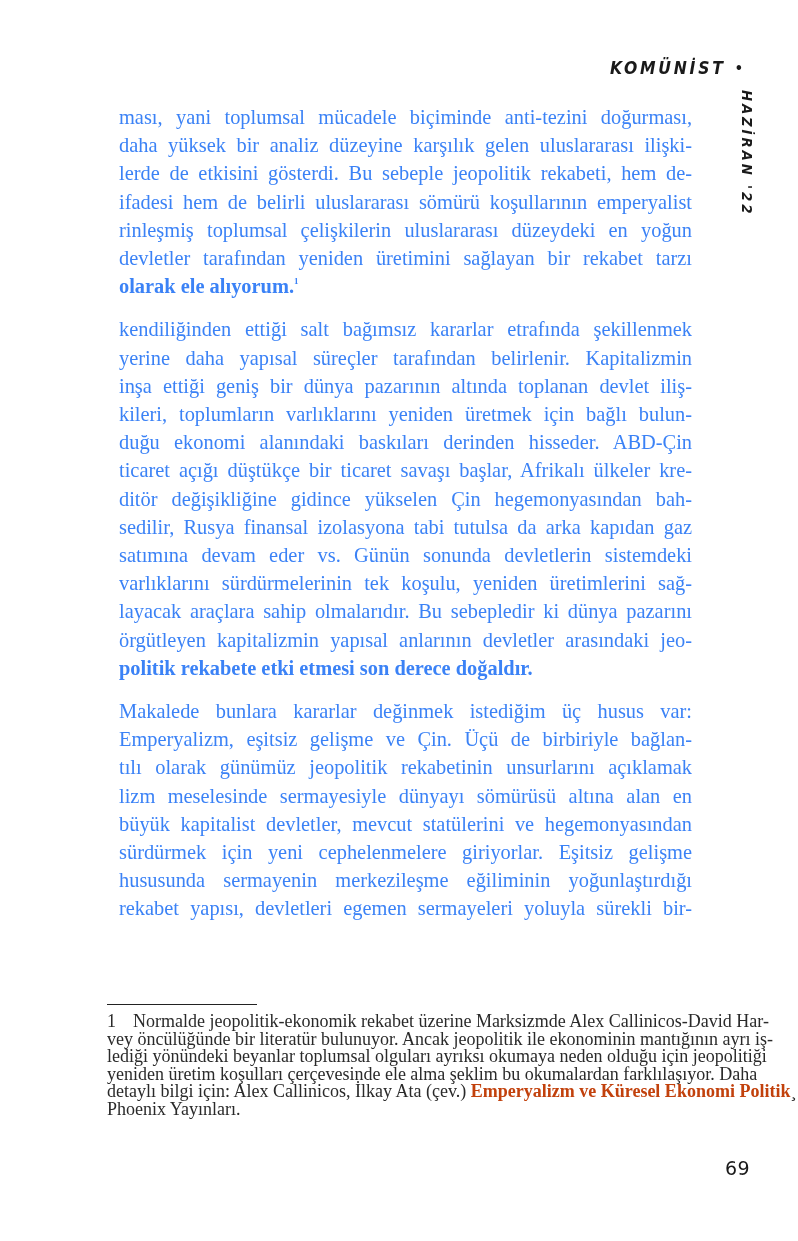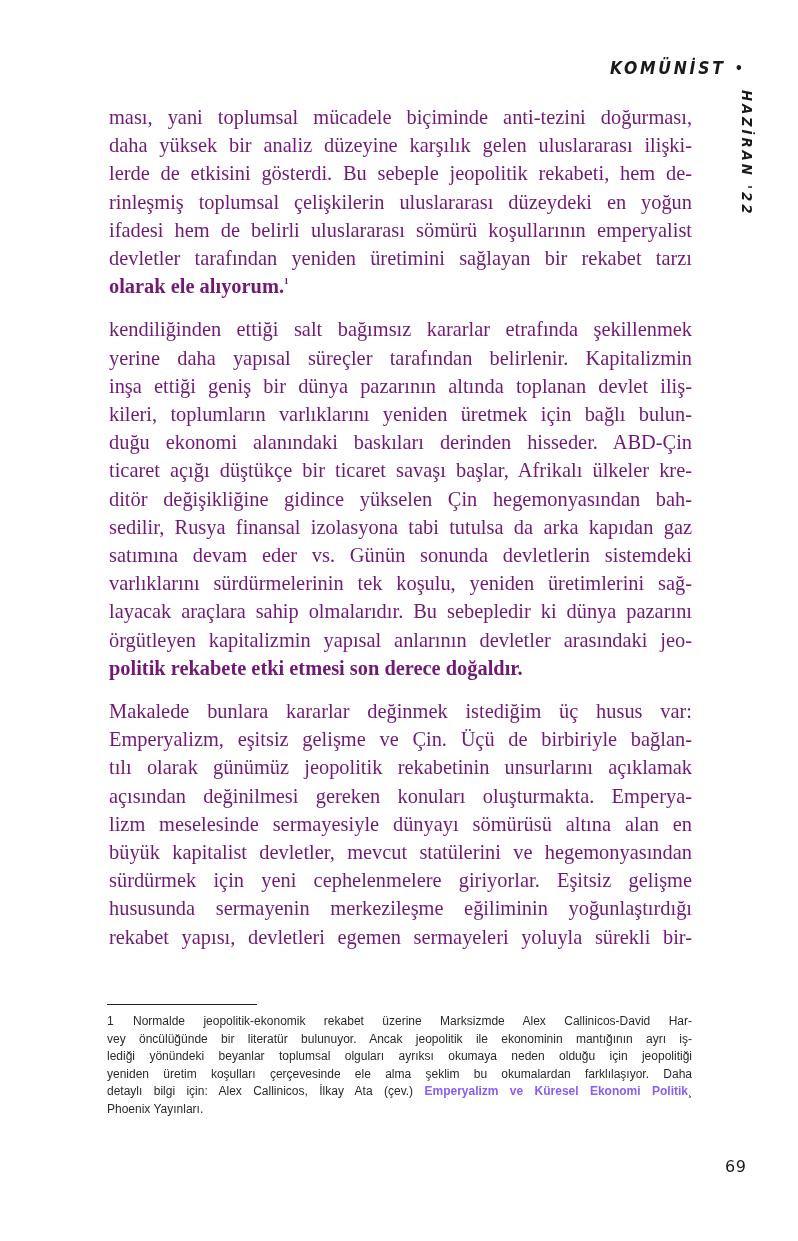--- a/index.html
+++ b/index.html
@@ -51,27 +51,27 @@
       transform-origin: center top;
     }
     .content {
       position: absolute;
       left: 107px;
       top: 103px;
       width: 585px;
       font-family: "DejaVu Serif", "Liberation Serif", serif;
     }
     .content p {
-      margin: 0 0 15px 2px;
+      margin: 0 0 15px 12px;
       font-family: "Liberation Serif", "DejaVu Serif", serif;
       font-size: 20.4px;
       line-height: 28.2px;
       text-align: justify;
       hyphens: manual;
-      color: #701a75;
+      color: #3b82f6;
     }
     .content p .line {
       display: block;
       text-align: justify;
       text-align-last: justify;
       white-space: nowrap;
       overflow: visible;
     }
     .content p .line.last {
       text-align-last: left;
@@ -88,67 +88,67 @@
       top: 1004px;
       width: 150px;
       height: 0;
       border-top: 1.2px solid #222;
     }
     .footnote {
       position: absolute;
       left: 107px;
       top: 1013px;
       width: 585px;
-      font-family: Liberation Sans, sans-serif;
-      font-size: 12px;
+      font-family: Liberation Serif, serif;
+      font-size: 18px;
       line-height: 17.6px;
       color: #2a2a2a;
     }
     .footnote .line {
       display: block;
       white-space: nowrap;
       text-align: justify;
       text-align-last: justify;
     }
     .footnote .line.last {
       text-align-last: left;
     }
     .footnote .num {
       display: inline-block;
       width: 26px;
     }
     .footnote b {
       font-weight: bold;
-      color: #8b5cf6;
+      color: #c2410c;
       margin-top: 20px;
     }
     .page-number {
       position: absolute;
       left: 725px;
       top: 1157px;
       font-family: "DejaVu Sans", sans-serif;
-      font-size: 16px;
+      font-size: 19px;
       font-weight: normal;
       color: #1a1a1a;
       letter-spacing: 0.5px;
     }
   </style>
 </head>
 <body>
 
 <div class="masthead"><span>KOMÜNİST</span><span class="dot">•</span></div>
 <div class="issue">HAZİRAN '22</div>
 
 <div class="content">
   <p>
     <span class="line">ması, yani toplumsal mücadele biçiminde anti-tezini doğurması,</span>
     <span class="line">daha yüksek bir analiz düzeyine karşılık gelen uluslararası ilişki-</span>
     <span class="line">lerde de etkisini gösterdi. Bu sebeple jeopolitik rekabeti, hem de-</span>
+    <span class="line">ifadesi hem de belirli uluslararası sömürü koşullarının emperyalist</span>
     <span class="line">rinleşmiş toplumsal çelişkilerin uluslararası düzeydeki en yoğun</span>
-    <span class="line">ifadesi hem de belirli uluslararası sömürü koşullarının emperyalist</span>
     <span class="line">devletler tarafından yeniden üretimini sağlayan bir rekabet tarzı</span>
     <span class="line last"><span>olarak ele alıyorum.</span><sup class="fnref">1</sup></span>
   </p>
   <p>
     <span class="line">kendiliğinden ettiği salt bağımsız kararlar etrafında şekillenmek</span>
     <span class="line">yerine daha yapısal süreçler tarafından belirlenir. Kapitalizmin</span>
     <span class="line">inşa ettiği geniş bir dünya pazarının altında toplanan devlet iliş-</span>
     <span class="line">kileri, toplumların varlıklarını yeniden üretmek için bağlı bulun-</span>
     <span class="line">duğu ekonomi alanındaki baskıları derinden hisseder. ABD-Çin</span>
     <span class="line">ticaret açığı düştükçe bir ticaret savaşı başlar, Afrikalı ülkeler kre-</span>
@@ -157,21 +157,20 @@
     <span class="line">satımına devam eder vs. Günün sonunda devletlerin sistemdeki</span>
     <span class="line">varlıklarını sürdürmelerinin tek koşulu, yeniden üretimlerini sağ-</span>
     <span class="line">layacak araçlara sahip olmalarıdır. Bu sebepledir ki dünya pazarını</span>
     <span class="line">örgütleyen kapitalizmin yapısal anlarının devletler arasındaki jeo-</span>
     <span class="line last">politik rekabete etki etmesi son derece doğaldır.</span>
   </p>
   <p>
     <span class="line">Makalede bunlara kararlar değinmek istediğim üç husus var:</span>
     <span class="line">Emperyalizm, eşitsiz gelişme ve Çin. Üçü de birbiriyle bağlan-</span>
     <span class="line">tılı olarak günümüz jeopolitik rekabetinin unsurlarını açıklamak</span>
-    <span class="line">açısından değinilmesi gereken konuları oluşturmakta. Emperya-</span>
     <span class="line">lizm meselesinde sermayesiyle dünyayı sömürüsü altına alan en</span>
     <span class="line">büyük kapitalist devletler, mevcut statülerini ve hegemonyasından</span>
     <span class="line">sürdürmek için yeni cephelenmelere giriyorlar. Eşitsiz gelişme</span>
     <span class="line">hususunda sermayenin merkezileşme eğiliminin yoğunlaştırdığı</span>
     <span class="line">rekabet yapısı, devletleri egemen sermayeleri yoluyla sürekli bir-</span>
   </p>
 </div>
 
 <div class="fn-rule"></div>
 

